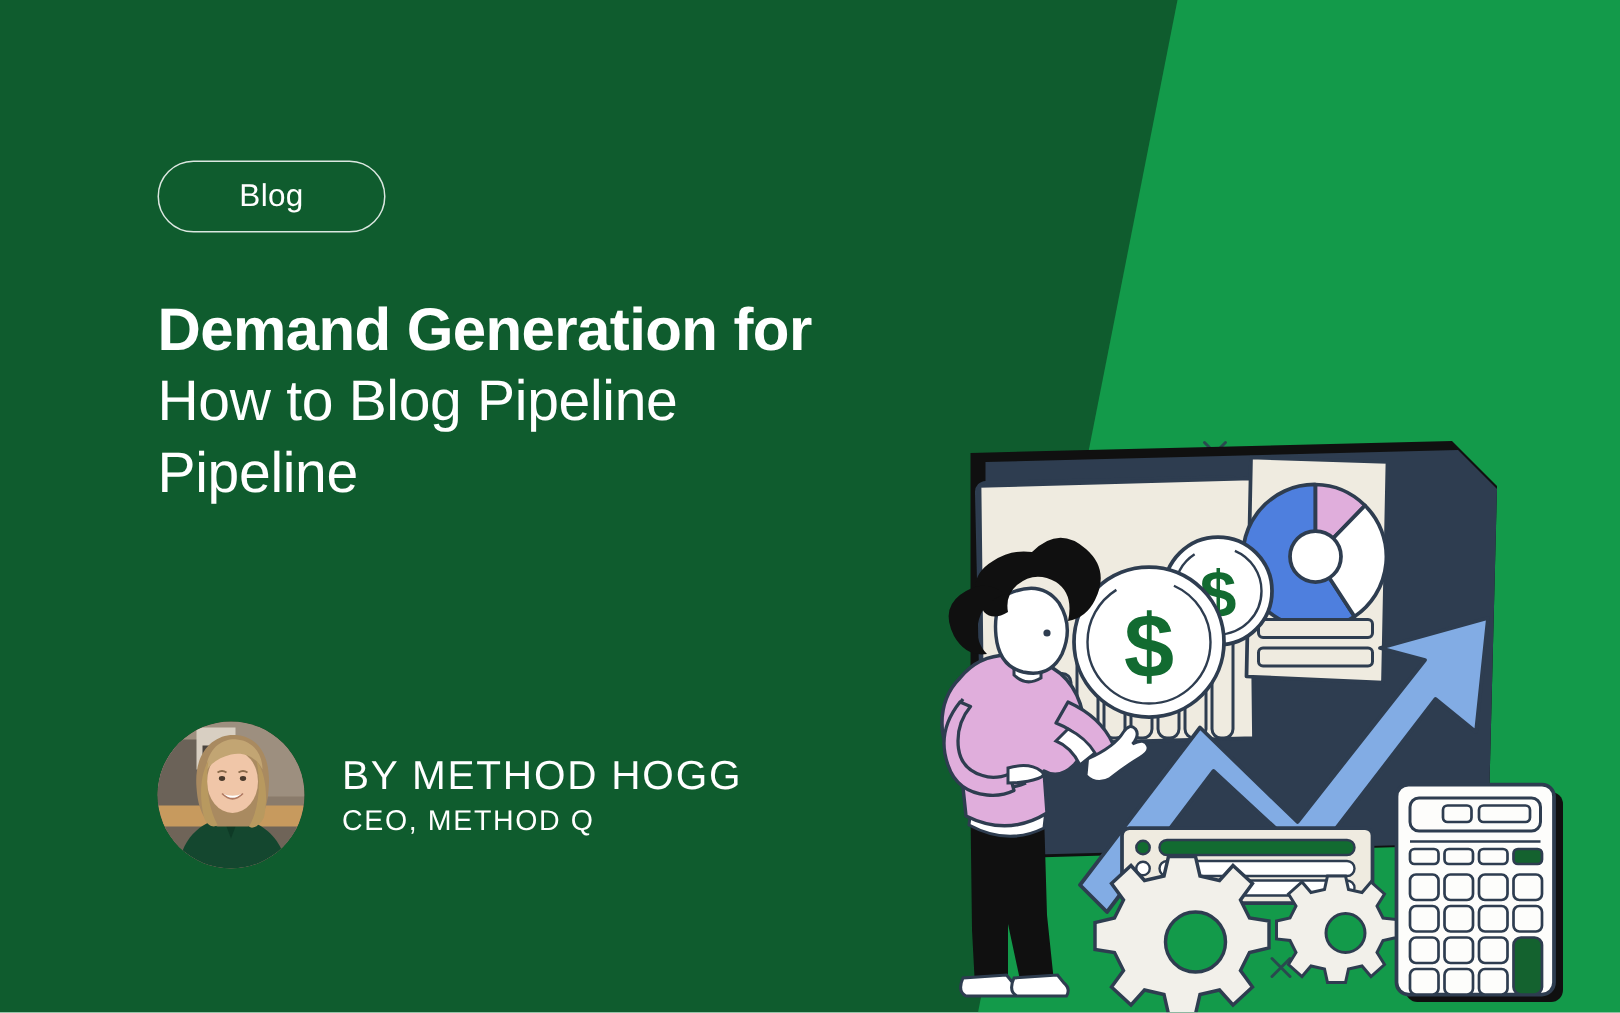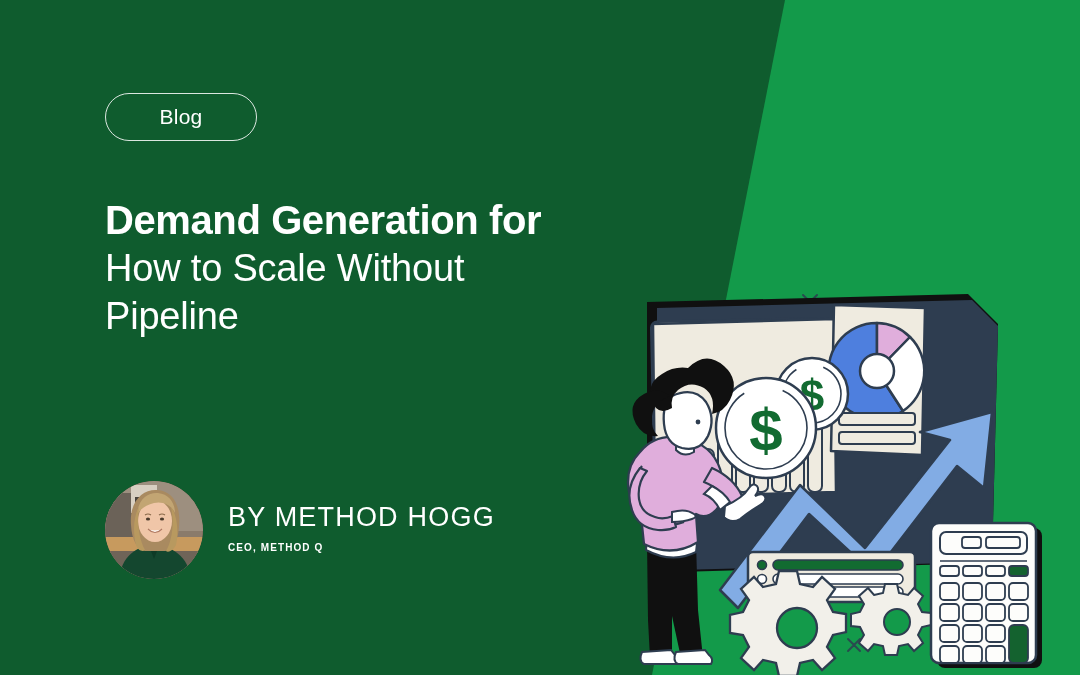--- a/index.html
+++ b/index.html
@@ -22,21 +22,21 @@
     clip-path: polygon(785px 0, 1080px 0, 1080px 675px, 652px 675px);
   }
   
   .left-col {
     position: absolute;
     left: 105px; top: 0;
     width: 560px; height: 675px;
   }
   .blog-pill {
     position: absolute;
-    left: 0; top: 93px;
+    left: 0; top: 107px;
     width: 152px; height: 48px;
     border: 1.5px solid rgba(255,255,255,0.85);
     border-radius: 24px;
     display: flex; align-items: center; justify-content: center;
     color: #ffffff;
     font-size: 21px;
     letter-spacing: .2px;
   }
   .headline {
     position: absolute;
@@ -75,22 +75,22 @@
   .byline-text { margin-left: 25px; }
   .byline-name {
     color: #ffffff;
     font-size: 27px;
     font-weight: 400;
     letter-spacing: 1.2px;
     line-height: 32px;
   }
   .byline-role {
     color: #ffffff;
-    font-size: 10px;
-    font-weight: 700;
+    font-size: 19px;
+    font-weight: 400;
     letter-spacing: 1.1px;
     line-height: 22px;
     margin-top: 4px;
   }
   
   .illo {
     position: absolute;
     left: 620px; top: 280px;
     width: 460px; height: 395px;
   }
@@ -104,21 +104,21 @@
   <div class="bg-wedge"></div>
 
   <div class="left-col">
 
     <div class="blog-pill">
       <span>Blog</span>
     </div>
 
     <div class="headline">
       <span class="bold">Demand Generation for</span>
-      <span class="light">How to Scale Without</span>
+      <span class="light">How to Blog Pipeline</span>
       <span class="light">Pipeline</span>
     </div>
 
     <div class="byline">
       <div class="avatar">
         <svg viewBox="0 0 98 98" xmlns="http://www.w3.org/2000/svg">
           <defs>
             <clipPath id="avclip">
                 <circle cx="49" cy="49" r="49"></circle>
               </clipPath>

